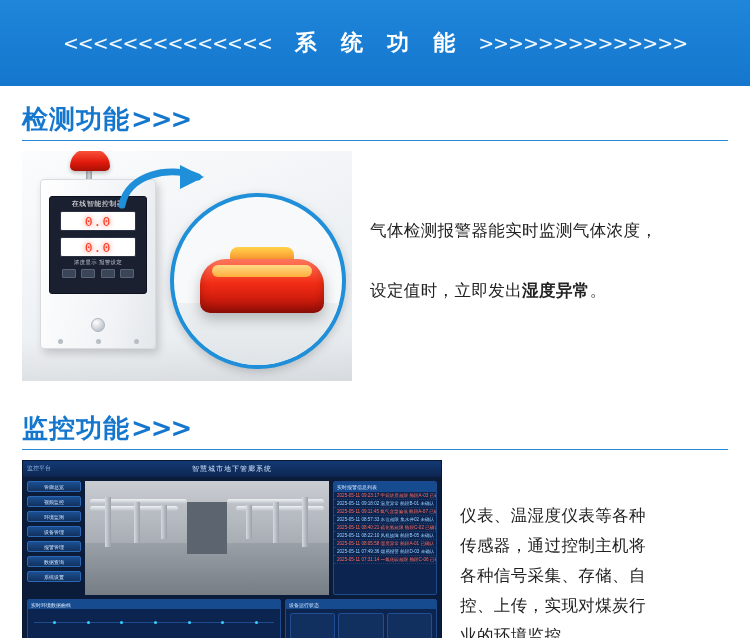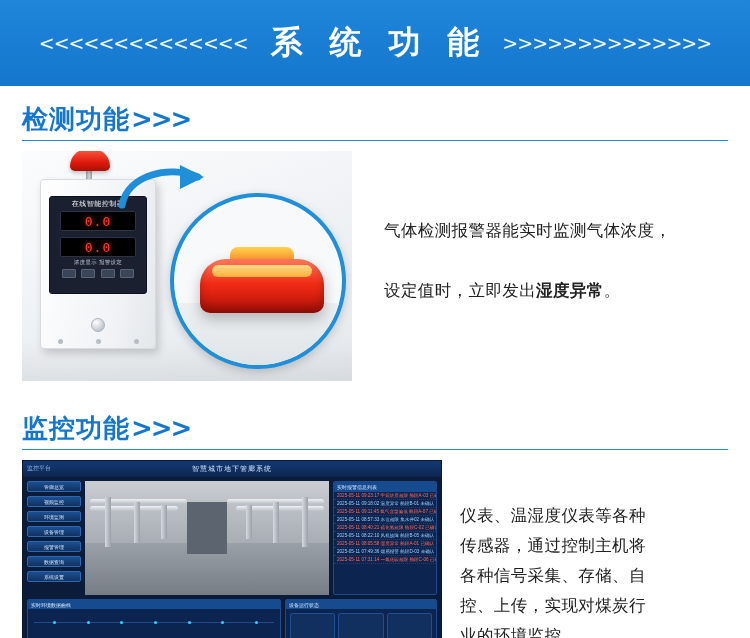--- a/index.html
+++ b/index.html
@@ -28,21 +28,21 @@
   .chev-left, .chev-right {
     color:#ffffff;
     font-size:19px;
     letter-spacing:-1px;
     font-family:"DejaVu Sans", sans-serif;
     white-space:nowrap;
     opacity:0.95;
   }
   .banner-title {
     color:#ffffff;
-    font-size:32px;
+    font-size:22px;
     font-weight:bold;
     letter-spacing:9px;
     text-indent:9px;
     white-space:nowrap;
   }
 
   
   .section { position:relative; }
   .sec-head {
     display:flex; align-items:flex-end;
@@ -111,21 +111,21 @@
   .panel-title {
     position:absolute; left:0; right:0; top:2px;
     text-align:center;
     color:#ffffff;
     font-size:7px;
     letter-spacing:0.5px;
   }
   .lcd {
     position:absolute; left:10px; right:10px;
     height:20px;
-    background:#000000;
+    background:#ffffff;
     border:1px solid #2b3245;
     border-radius:2px;
     color:#ff3b25;
     font-family:"DejaVu Sans Mono", monospace;
     font-size:13px;
     letter-spacing:1px;
     text-align:center;
     line-height:20px;
     text-shadow:0 0 5px rgba(255,60,30,0.85);
   }
@@ -197,21 +197,21 @@
   .loupe-lamp-top {
     position:absolute; left:56px; top:50px; width:64px; height:16px;
     border-radius:8px 8px 0 0;
     background:linear-gradient(180deg,#ffd24a,#ff8a2b);
   }
   .arrow-curve {
     position:absolute; left:96px; top:10px; width:90px; height:58px;
   }
 
   .text1 {
-    margin-left:32px;
+    margin-left:18px;
     width:358px;
     padding-top:64px;
     color:#222222;
     font-size:16.5px;
     line-height:30px;
     letter-spacing:0.4px;
   }
   .text1 b { font-weight:bold; }
 
   

